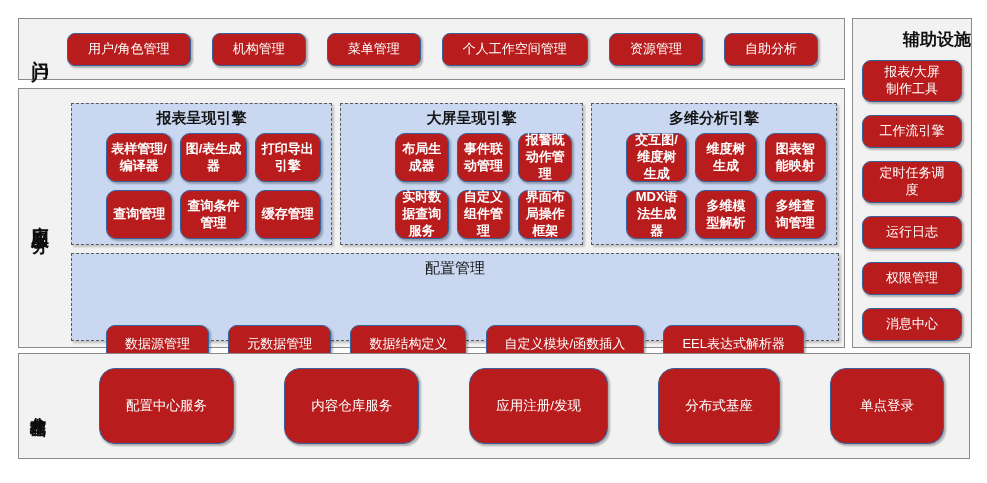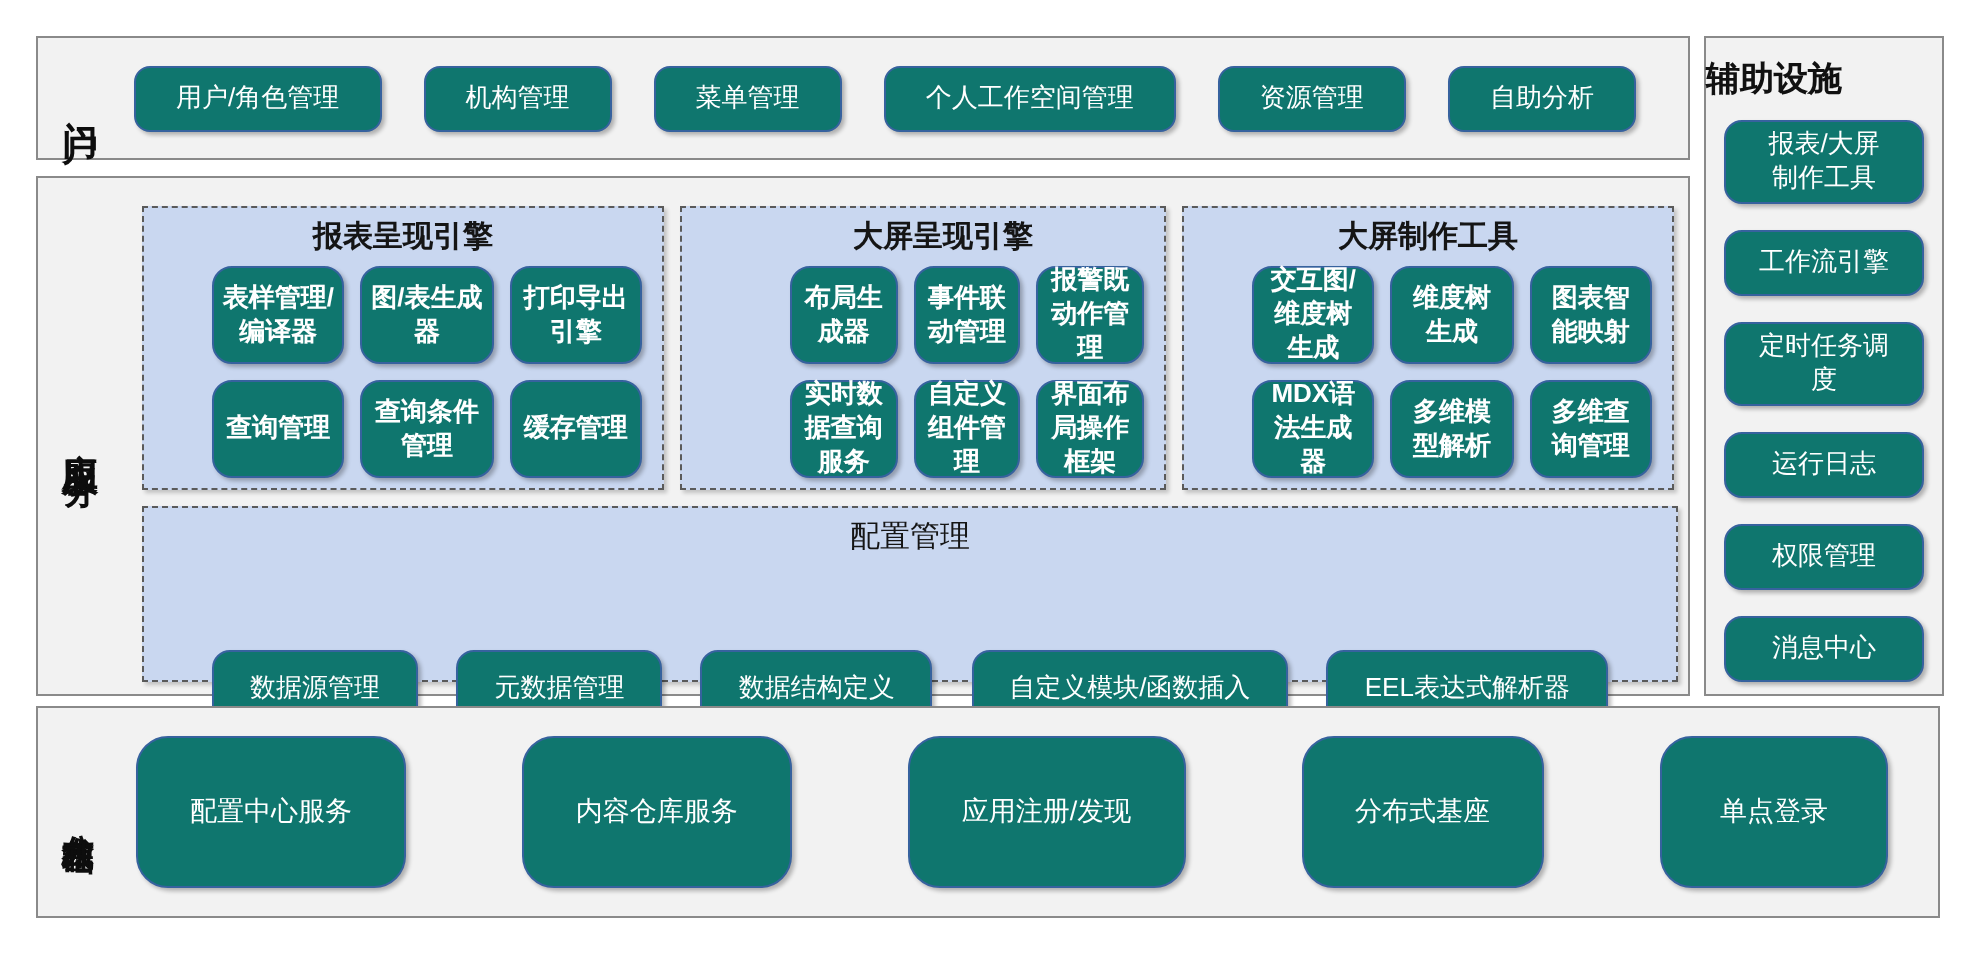--- a/index.html
+++ b/index.html
@@ -12,21 +12,21 @@
   .section {
     position:absolute; background:#f2f2f2; border:1px solid #8a8a8a;
   }
   
   .vlabel {
     writing-mode:vertical-lr; text-orientation:upright;
     font-weight:bold; color:#0d0d0d; letter-spacing:3px; line-height:1;
   }
   
   .btn {
-    background:#0f766e; border:1px solid #36629e; color:#fff;
+    background:#b91c1c; border:1px solid #36629e; color:#fff;
     display:flex; align-items:center; justify-content:center; text-align:center;
     border-radius:8px; font-size:13px; line-height:1.3;
     box-shadow:1.5px 1.5px 2px rgba(0,0,0,0.28);
     cursor:default;
   }
   
   .portal { left:18px; top:18px; width:827px; height:62px; display:flex; align-items:center; }
   .portal .vlabel { font-size:18px; margin-left:12px; }
   .portal-btns { flex:1; display:flex; justify-content:space-between; align-items:center; margin:0 26px 0 18px; }
   .portal-btns .btn { height:33px; padding:0 20px; min-width:92px; }
@@ -45,28 +45,28 @@
   .engine-grid {
     display:grid; grid-template-columns:repeat(3,1fr); grid-auto-rows:49px;
     gap:8px 8px; padding:5px 10px 8px 10px;margin-left:24px;
   }
   .engine-grid .btn { border-radius:10px; padding:2px 4px; }
   .config { margin-top:8px; width:768px; height:88px; }
   .config-row { display:flex; justify-content:space-between; align-items:center; padding:7px 34px 0 34px; }
   .config-row .btn { height:39px; padding:0 18px; border-radius:9px; min-width:94px;margin-top:40px; }
   
   .aux { left:852px; top:18px; width:120px; height:330px; }
-  .aux-title { text-align:left; font-weight:bold; font-size:17px; padding-top:9px; }
+  .aux-title { text-align:right; font-weight:bold; font-size:17px; padding-top:9px; }
   .aux-btns { display:flex; flex-direction:column; gap:13px; padding:9px 9px 0 9px; }
   .aux-btns .btn { width:100%; min-height:33px; padding:3px 15px; border-radius:9px; }
   
   .dist { left:18px; top:353px; width:952px; height:106px; display:flex; align-items:center; }
   .dist .vlabel { font-size:16px; letter-spacing:1px; margin-left:11px; }
   .dist-btns { flex:1; display:flex; justify-content:space-between; align-items:center; margin:0 25px 0 22px; }
-  .dist-btns .btn { height:76px; padding:0 26px; min-width:114px; border-radius:16px; font-size:13.5px; }
+  .dist-btns .btn { height:76px; padding:0 26px; min-width:114px; border-radius:16px; font-size:13.5px;margin-left:31px; }
 </style>
 </head>
 <body>
 
 <div class="section portal">
   <div class="vlabel">门户</div>
   <div class="portal-btns">
       <div class="btn">用户/角色管理</div>
       <div class="btn">机构管理</div>
       <div class="btn">菜单管理</div>
@@ -96,21 +96,21 @@
         <div class="engine-grid">
             <div class="btn">布局生成器</div>
             <div class="btn">事件联动管理</div>
             <div class="btn">报警既动作管理</div>
             <div class="btn">实时数据查询服务</div>
             <div class="btn">自定义组件管理</div>
             <div class="btn">界面布局操作框架</div>
           </div>
       </div>
       <div class="group engine g2">
-        <div class="group-title">大屏制作工具</div>
+        <div class="group-title">多维分析引擎</div>
         <div class="engine-grid">
             <div class="btn">交互图/维度树生成</div>
             <div class="btn">维度树生成</div>
             <div class="btn">图表智能映射</div>
             <div class="btn">MDX语法生成器</div>
             <div class="btn">多维模型解析</div>
             <div class="btn">多维查询管理</div>
           </div>
       </div>
     </div>

